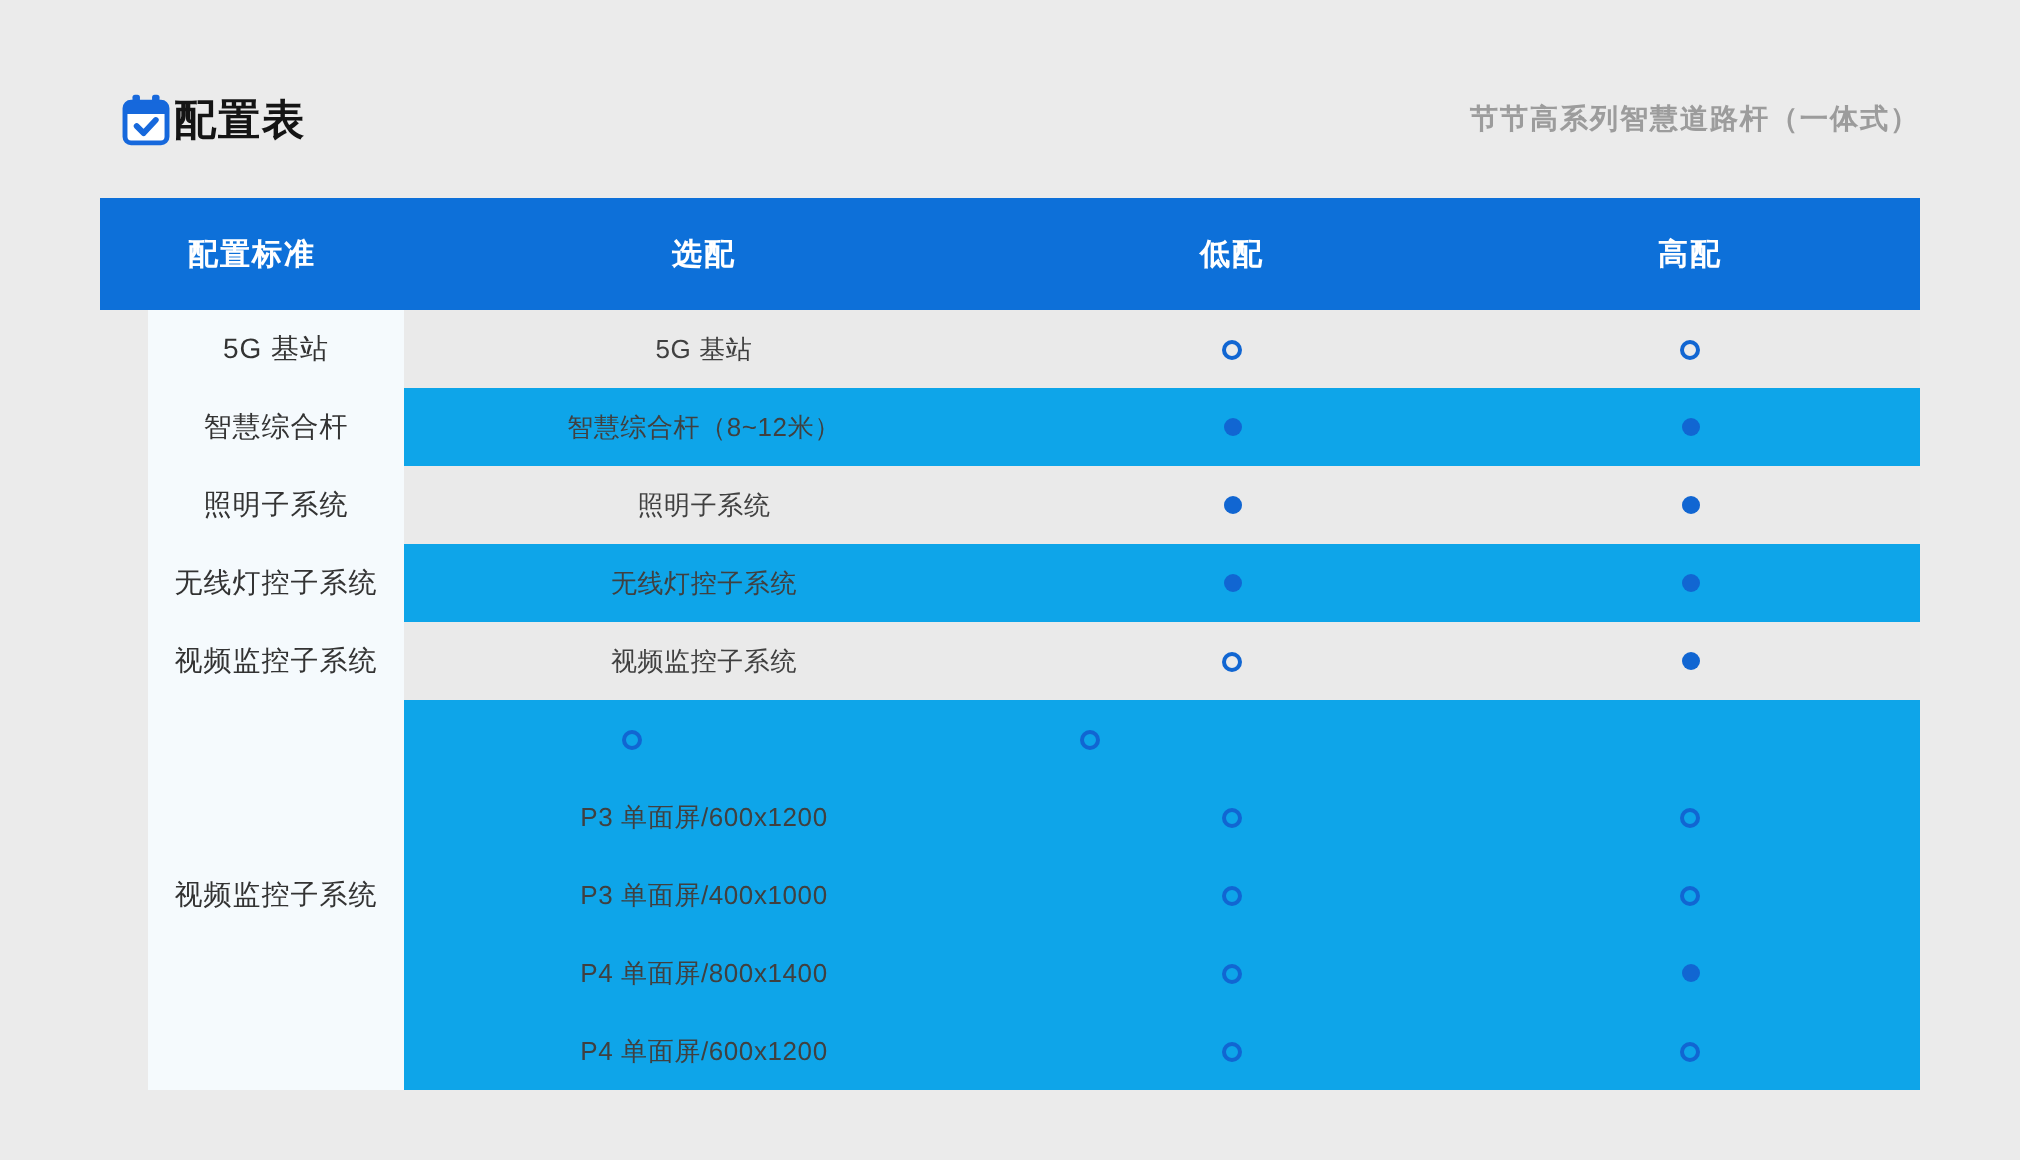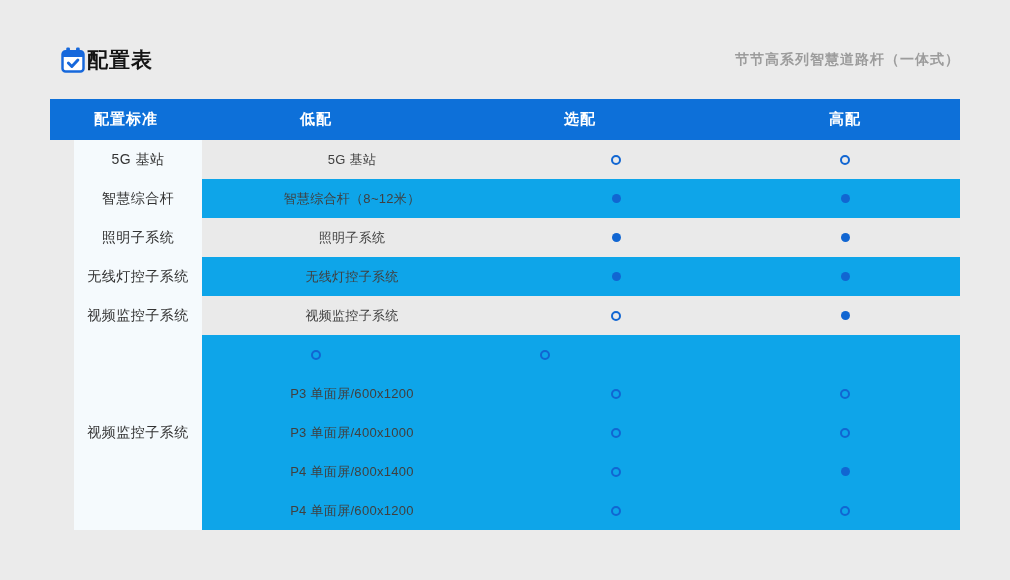--- a/index.html
+++ b/index.html
@@ -14,21 +14,21 @@
     position:absolute;left:59px;top:46px;width:901px;
     display:flex;justify-content:space-between;align-items:center;
   }
   .title-wrap{display:flex;align-items:center;gap:0;}
   .title-icon{width:28px;height:28px;display:block;}
   .page-title{font-size:21px;font-weight:bold;color:#141414;letter-spacing:1px;}
   .page-subtitle{font-size:14px;font-weight:bold;color:#9c9c9c;letter-spacing:1px;}
   
   .config-table{position:absolute;left:50px;top:99px;width:910px;}
   .thead{
-    height:41px;display:flex;align-items:center;
+    height:56px;display:flex;align-items:center;
     background:#0d70d9;color:#ffffff;font-size:15px;font-weight:bold;letter-spacing:1px;
   }
   .th{text-align:center;}
   .col1{width:152px;} .col2{width:300px;} .col3{width:228px;} .col4{width:230px;}
   .tbody{display:block;margin-left:24px;}
   .group{display:flex;}
   .group-label{
     width:152px;background:#f5fafd;
     display:flex;align-items:center;justify-content:center;
     font-size:14px;color:#333333;letter-spacing:0.5px;
@@ -57,22 +57,22 @@
       <path d="M8 14.6l3 3 5.2-5.6" fill="none" stroke="#1668dc" stroke-width="2.5" stroke-linecap="round" stroke-linejoin="round"></path>
     </svg>
     <span class="page-title">配置表</span>
   </div>
   <span class="page-subtitle">节节高系列智慧道路杆（一体式）</span>
 </div>
 
 <div class="config-table">
   <div class="thead">
     <div class="th col1">配置标准</div>
+    <div class="th col2">选配</div>
     <div class="th col3">低配</div>
-    <div class="th col2">选配</div>
     <div class="th col4">高配</div>
   </div>
   <div class="tbody">
       <div class="group dark">
         <div class="group-label">5G 基站</div>
         <div class="group-rows">
           <div class="row">
             <div class="cell cell-option">5G 基站</div>
             <div class="cell cell-low">
               <div class="dot open"></div>

